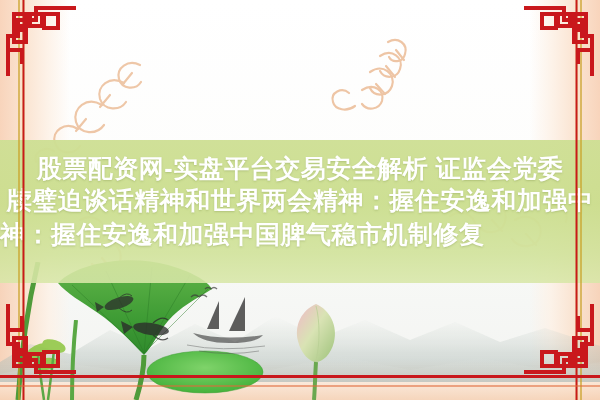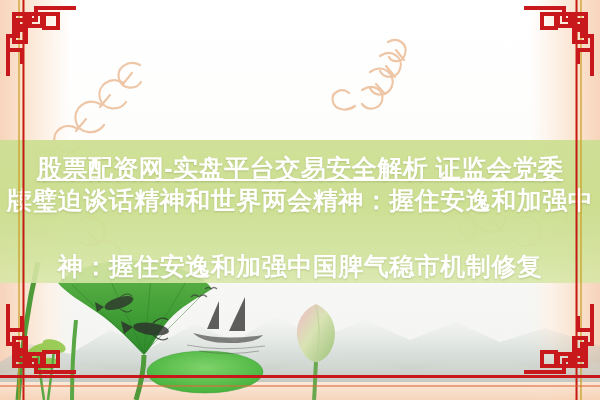--- a/index.html
+++ b/index.html
@@ -67,23 +67,23 @@
     position:absolute;
     left:0;right:0;
     color:#ffffff;
     font-weight:bold;
     font-size:25px;
     line-height:25px;
     letter-spacing:.5px;
     white-space:nowrap;
     text-shadow:0 1px 2px rgba(120,140,70,.35);
   }
-  .line1{top:16px;text-align:center;text-decoration:underline;}
+  .line1{top:16px;text-align:center;}
   .line2{top:48px;left:-14px;right:auto;width:628px;text-align:center;}
-  .line3{top:82px;text-align:center;margin-top:32px;}
+  .line3{top:82px;text-align:left;}
 
   
   .corner{position:absolute;width:72px;height:72px;}
   .corner svg{display:block;}
   .c-tl{left:6px;top:6px;}
   .c-tr{right:6px;top:6px;transform:scaleX(-1);}
   .c-bl{left:6px;bottom:26px;transform:scaleY(-1);}
   .c-br{right:6px;bottom:26px;transform:scale(-1,-1);}
 
   

